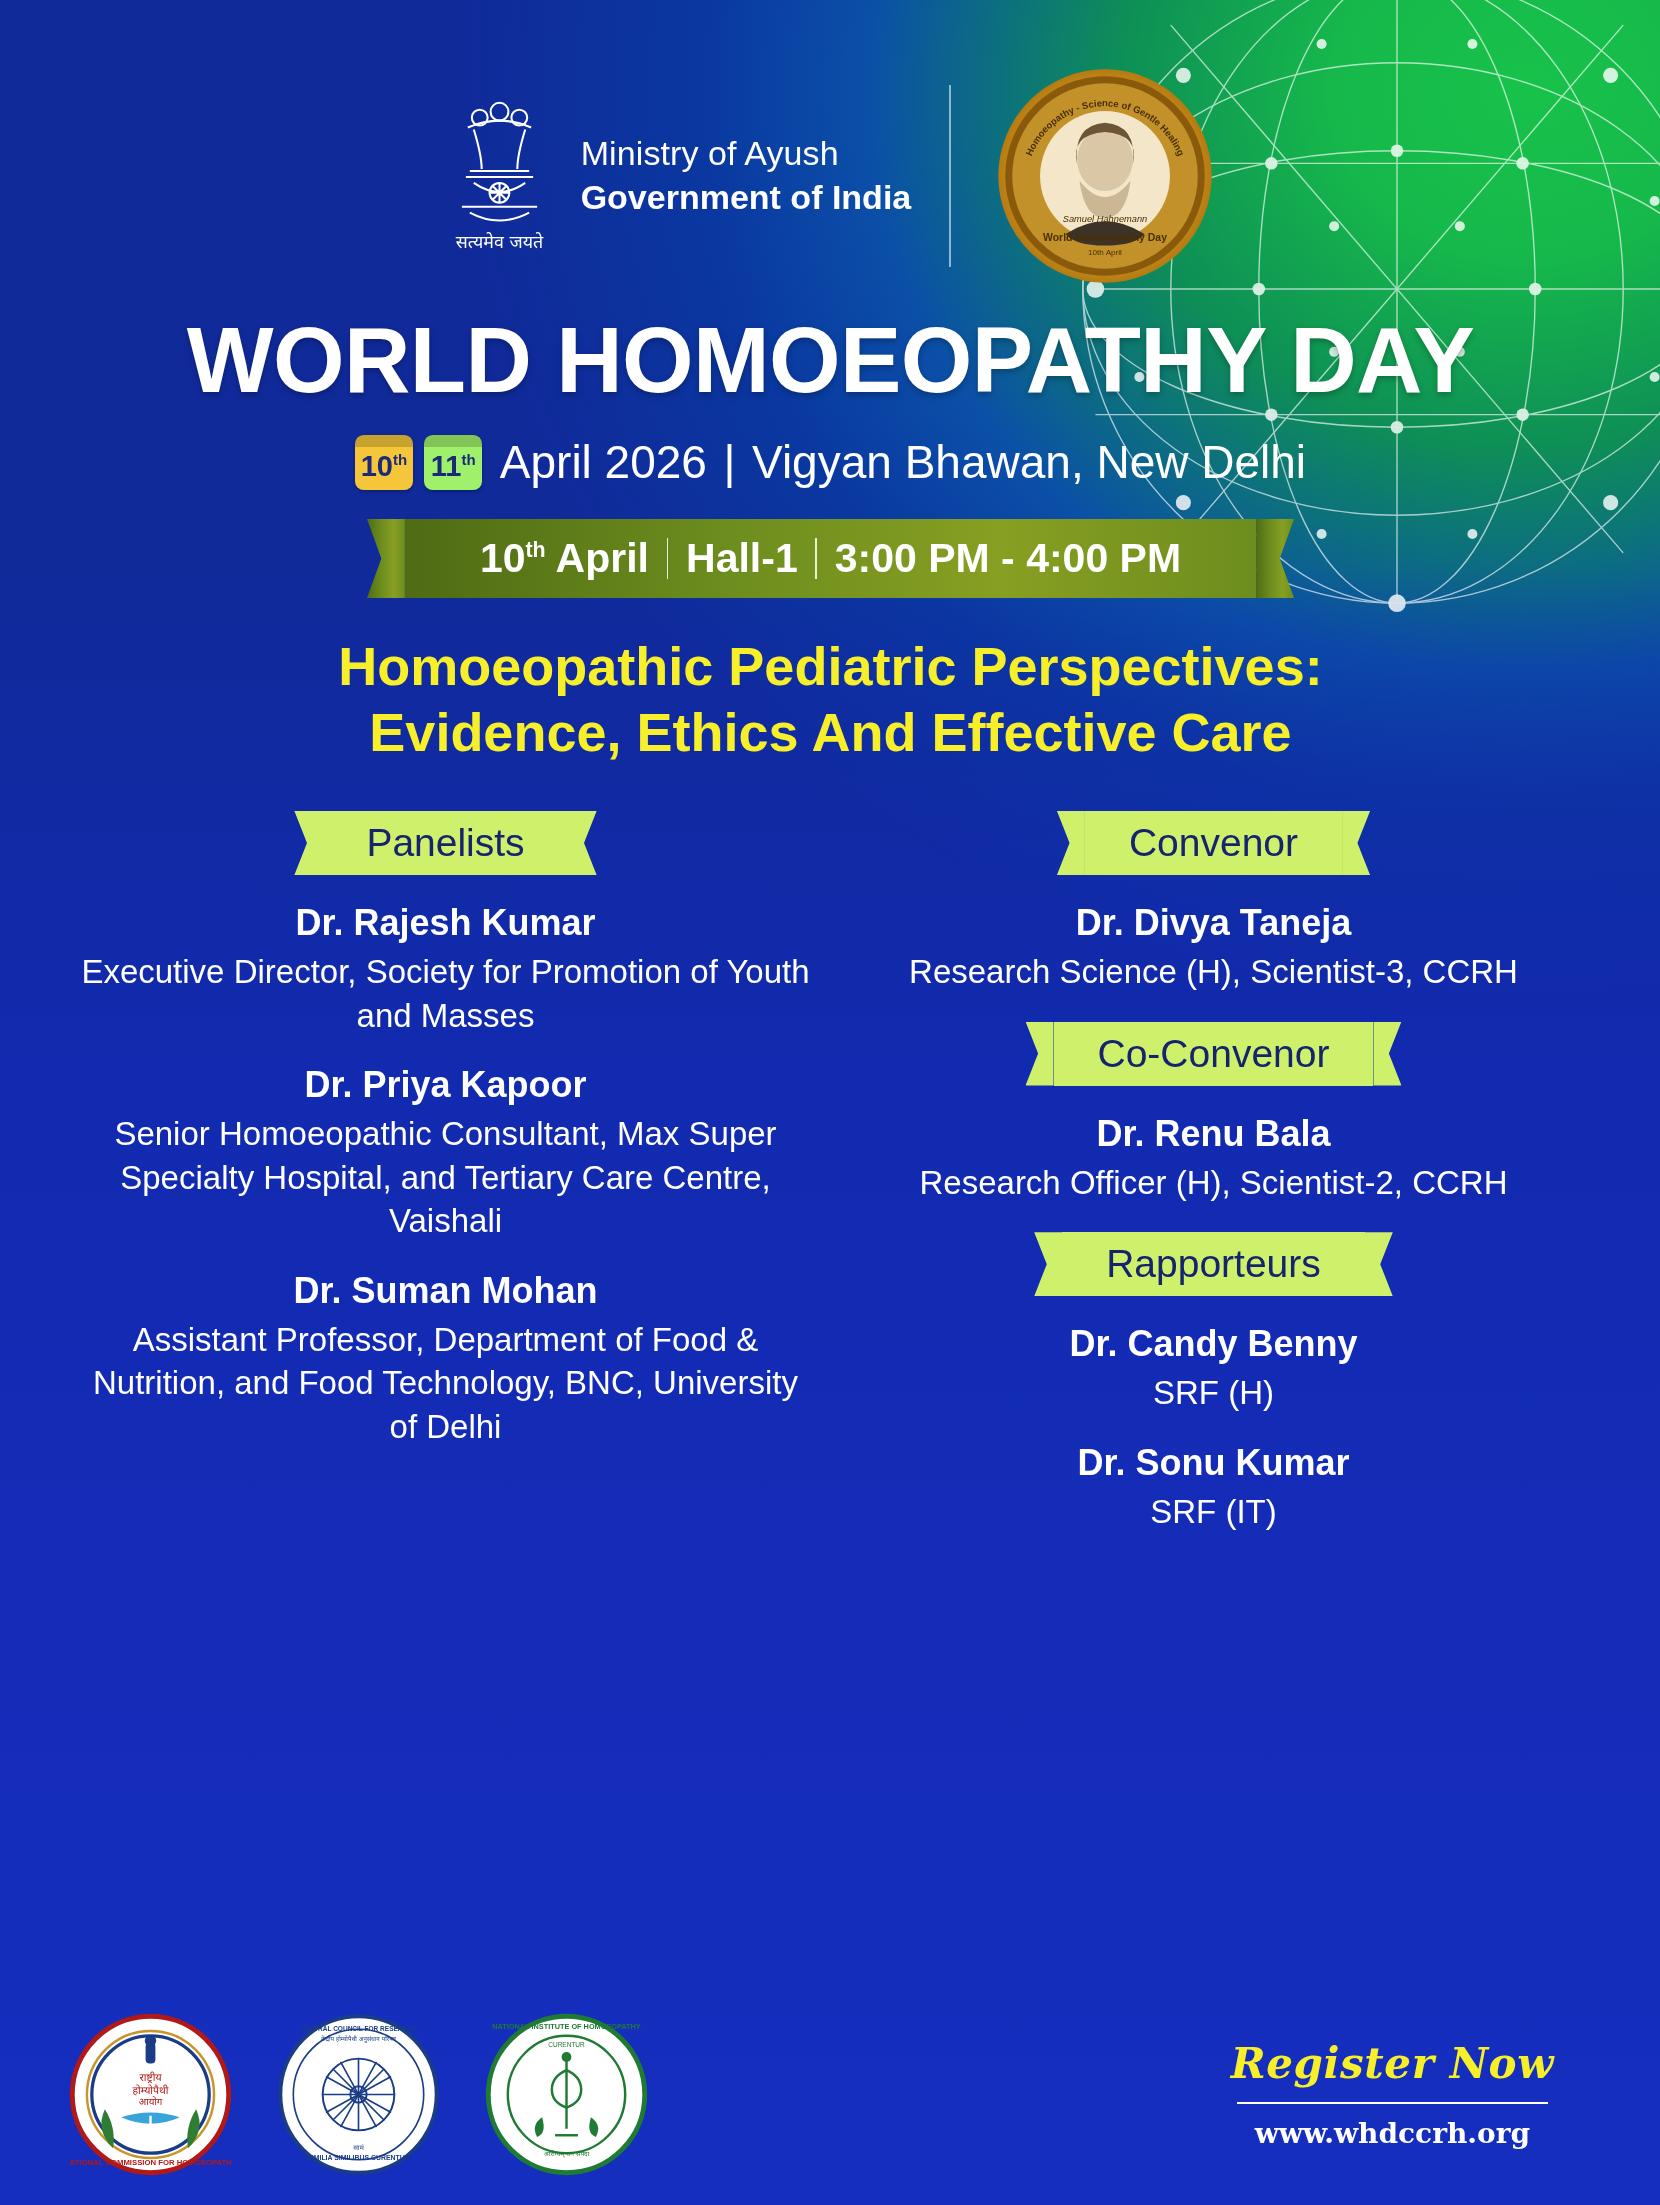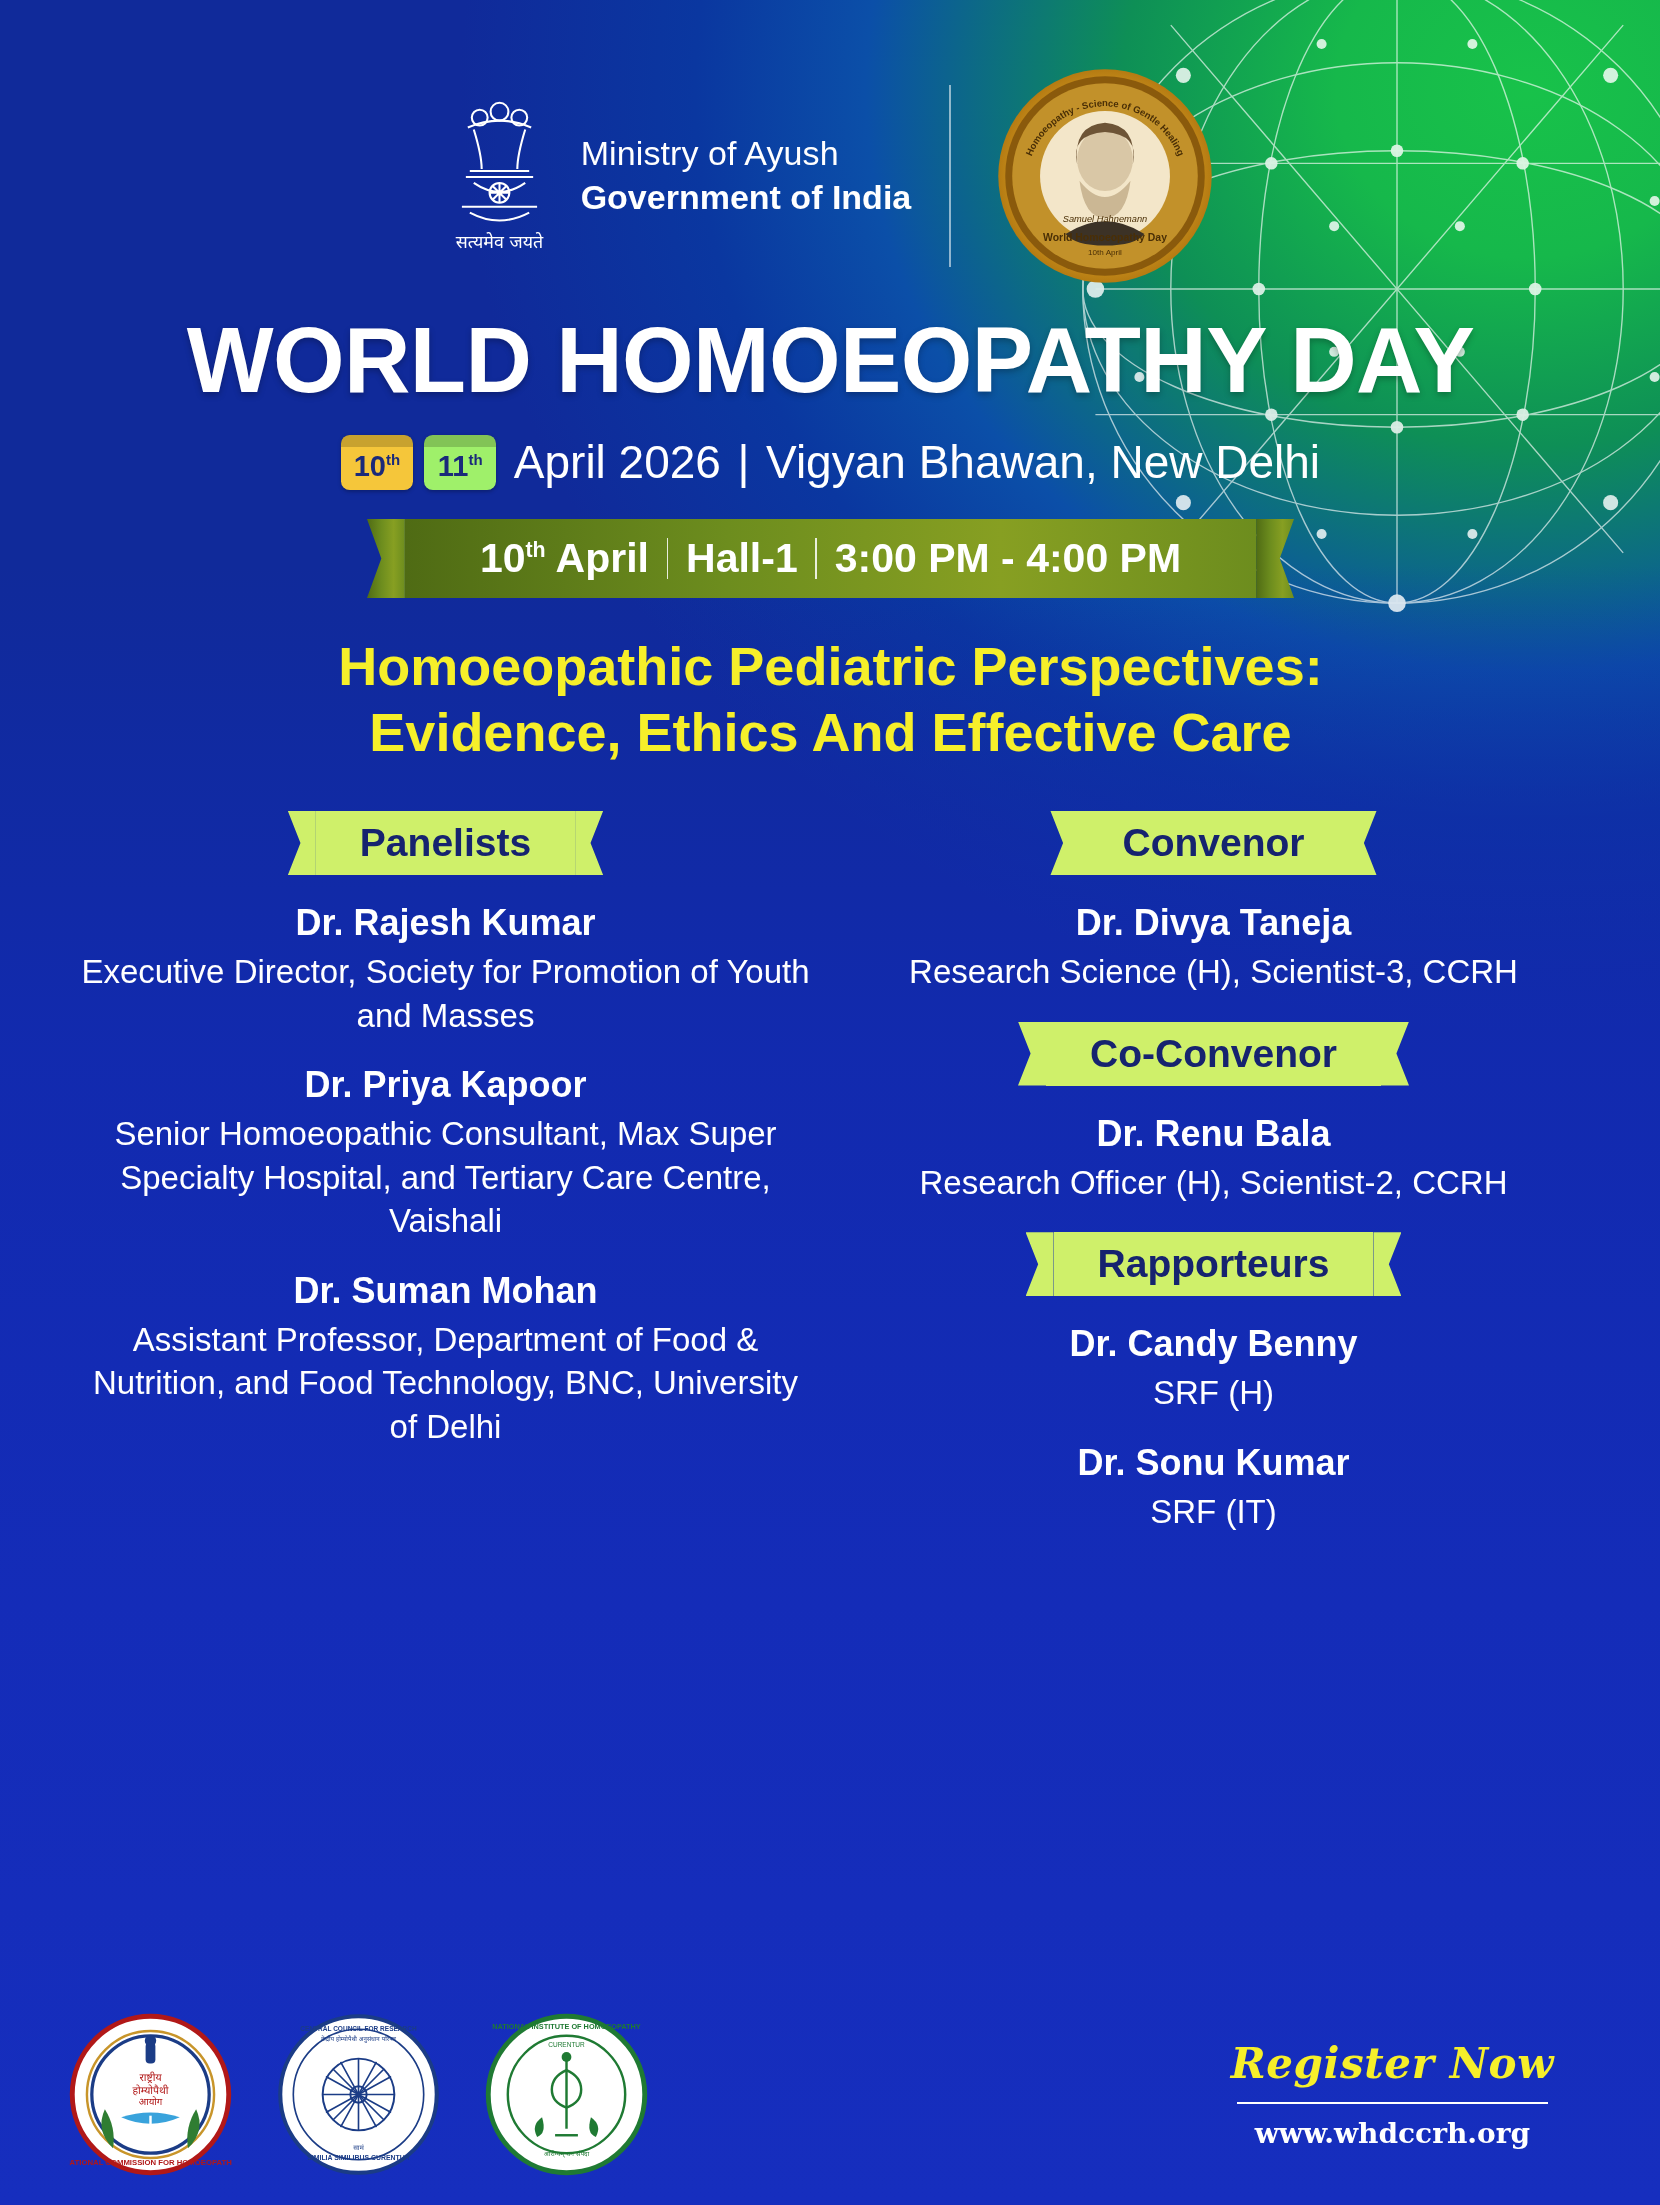--- a/index.html
+++ b/index.html
@@ -99,21 +99,21 @@
     display: flex;
     align-items: center;
     justify-content: center;
     gap: 11.3px;
     margin-top: 21.4px;
     color: #ffffff;
     font-size: 46px;
     font-weight: 400;
   }
   .cal {
-    width: 72px;
+    width: 58px;
     height: 55px;
     border-radius: 8.8px;
     position: relative;
     display: flex;
     align-items: flex-end;
     justify-content: center;
     box-shadow: 0 1.9px 3.8px rgba(0,0,0,0.25);
   }
   .cal .top {
     position: absolute;
@@ -188,21 +188,21 @@
   }
   .col-left { width: 741px; }
   .col-right { flex: 1; }
 
   .banner {
     position: relative;
     margin: 0 auto;
     background: #cff06a;
     color: #16236f;
     font-size: 39px;
-    font-weight: 700;
+    font-weight: 400;
     text-align: center;
     padding: 10px 44px;
     width: fit-content;
   }
   .banner::before, .banner::after {
     content: "";
     position: absolute;
     top: 0;
     width: 28px;
     height: 100%;

